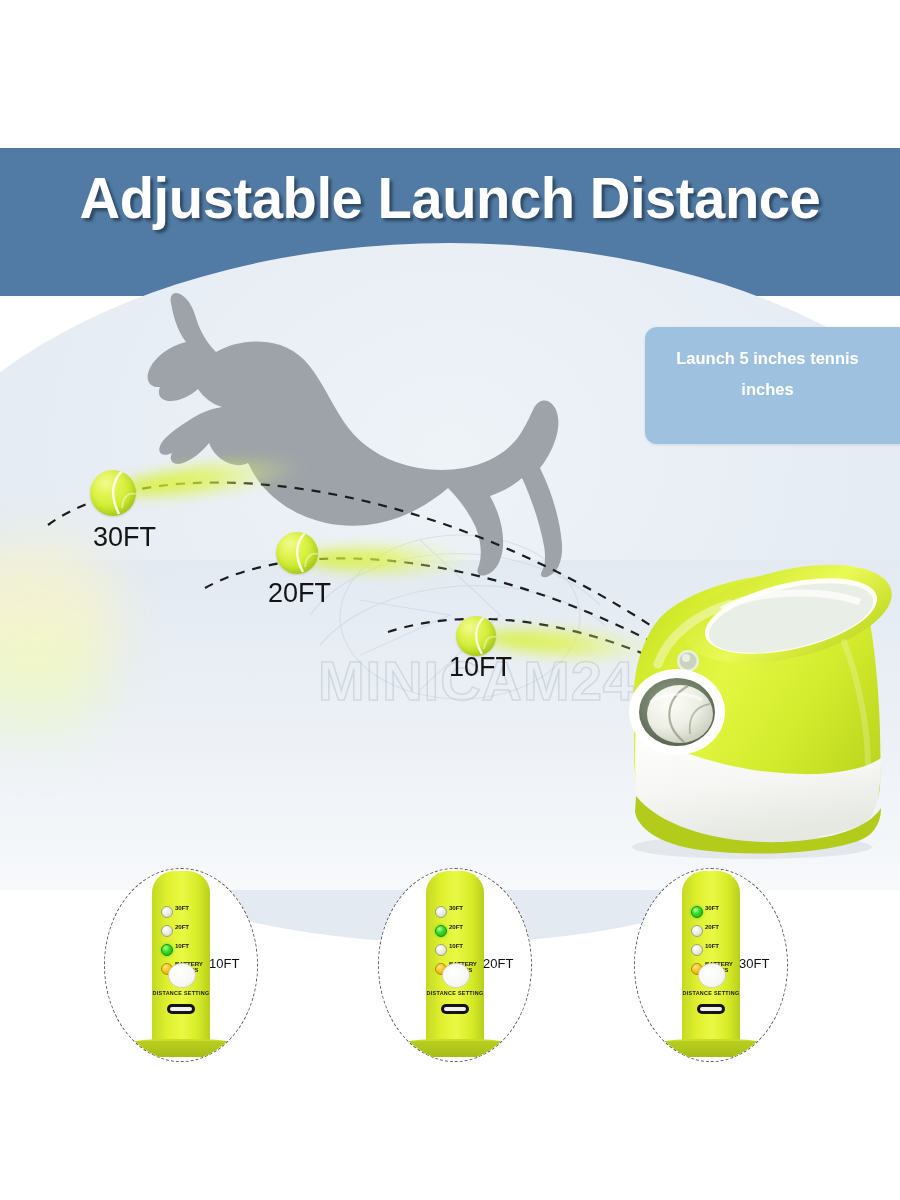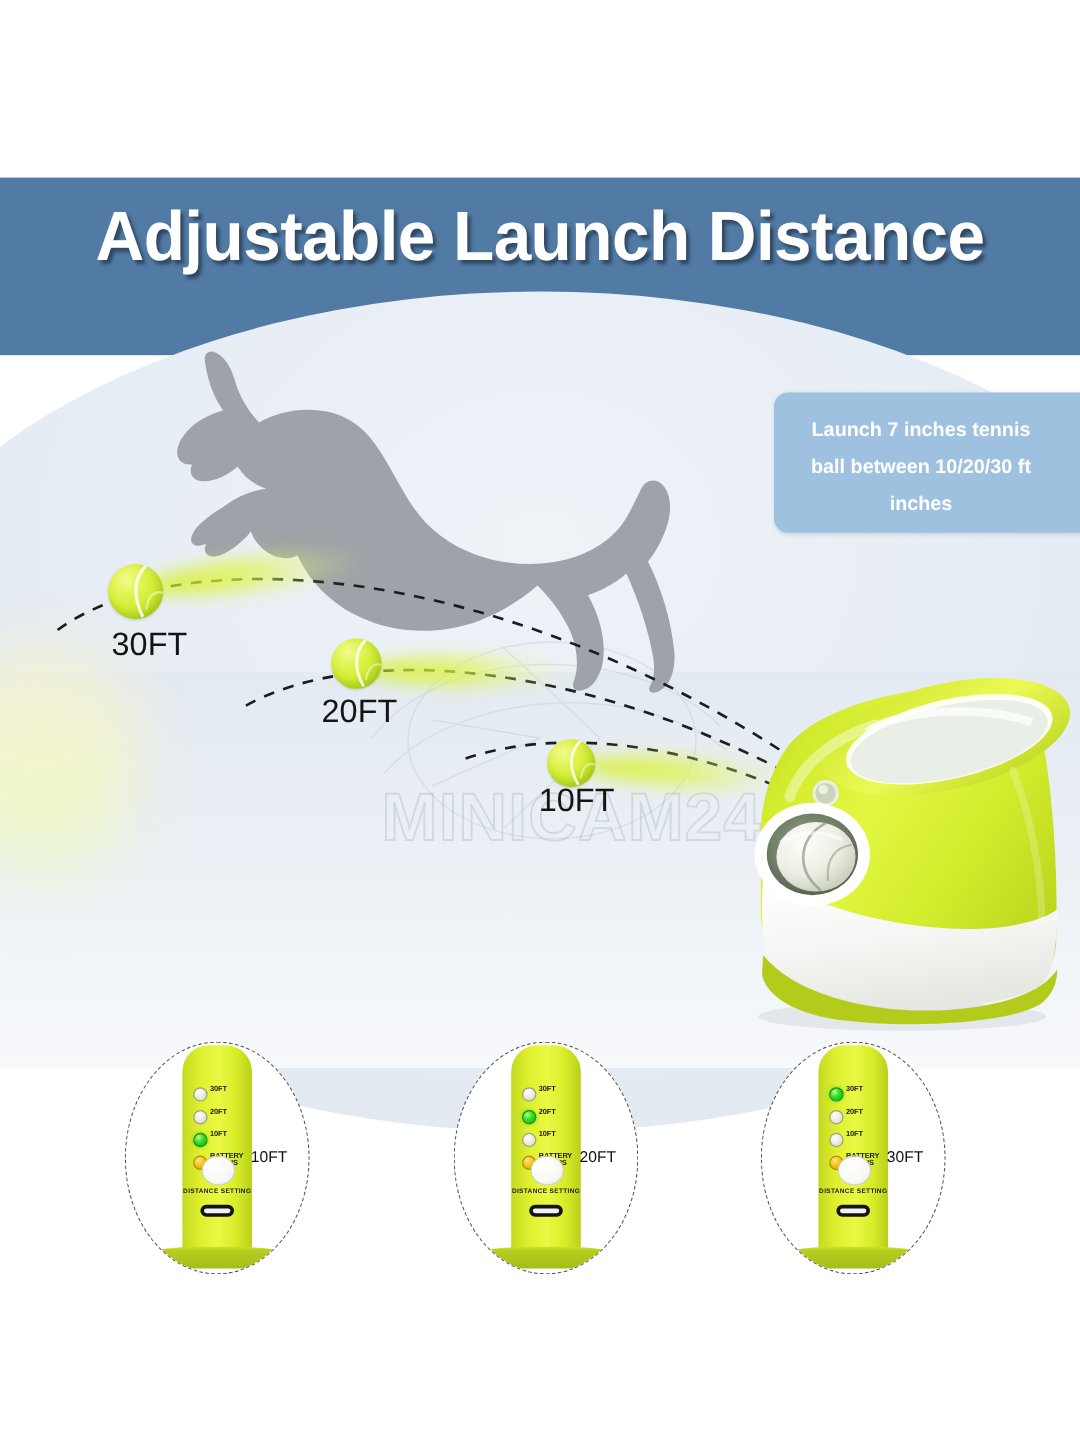--- a/index.html
+++ b/index.html
@@ -190,22 +190,21 @@
       </svg>
     </div>
   </div>
 
   <div class="dlabel" style="left:93px;top:522px;">30FT</div>
   <div class="dlabel" style="left:268px;top:578px;">20FT</div>
   <div class="dlabel" style="left:449px;top:652px;">10FT</div>
 
   <div class="callout">
     <div class="callout-text">
-      <span>Launch 7 inches tennis</span>
-      <span>ball between 10/20/30 ft</span>
+      <span>Launch 5 inches tennis</span>
       <span>inches</span>
     </div>
   </div>
 
   <svg class="device" viewBox="0 0 312 312">
     <defs>
       <linearGradient id="bodyG" x1="0" y1="0" x2="1" y2="0.7">
         <stop offset="0%" stop-color="#b9d41c"></stop>
         <stop offset="18%" stop-color="#d2ea2c"></stop>
         <stop offset="42%" stop-color="#e3f742"></stop>

